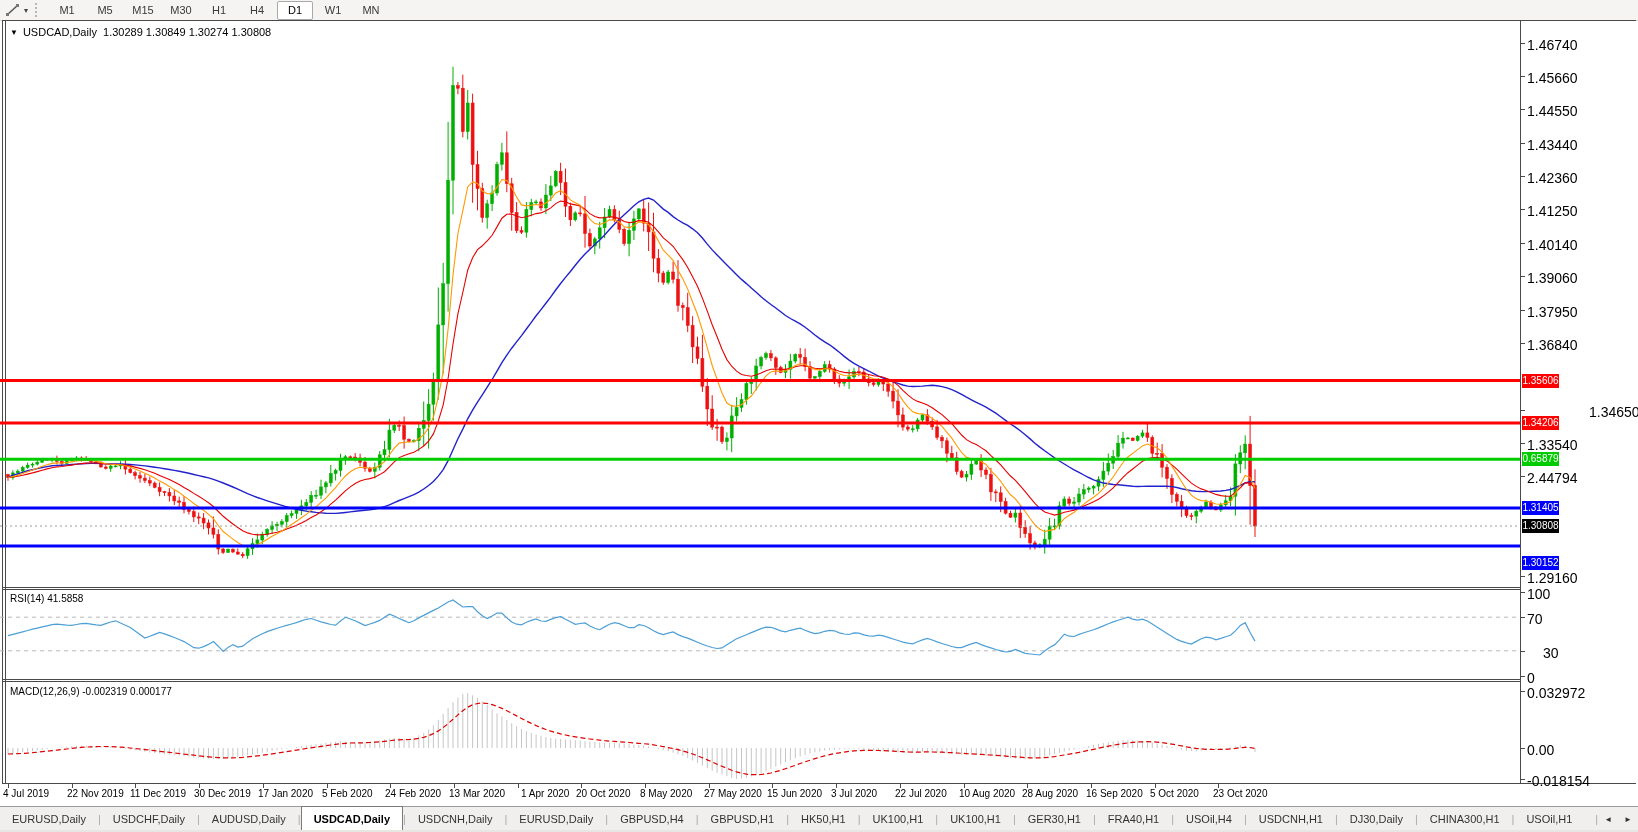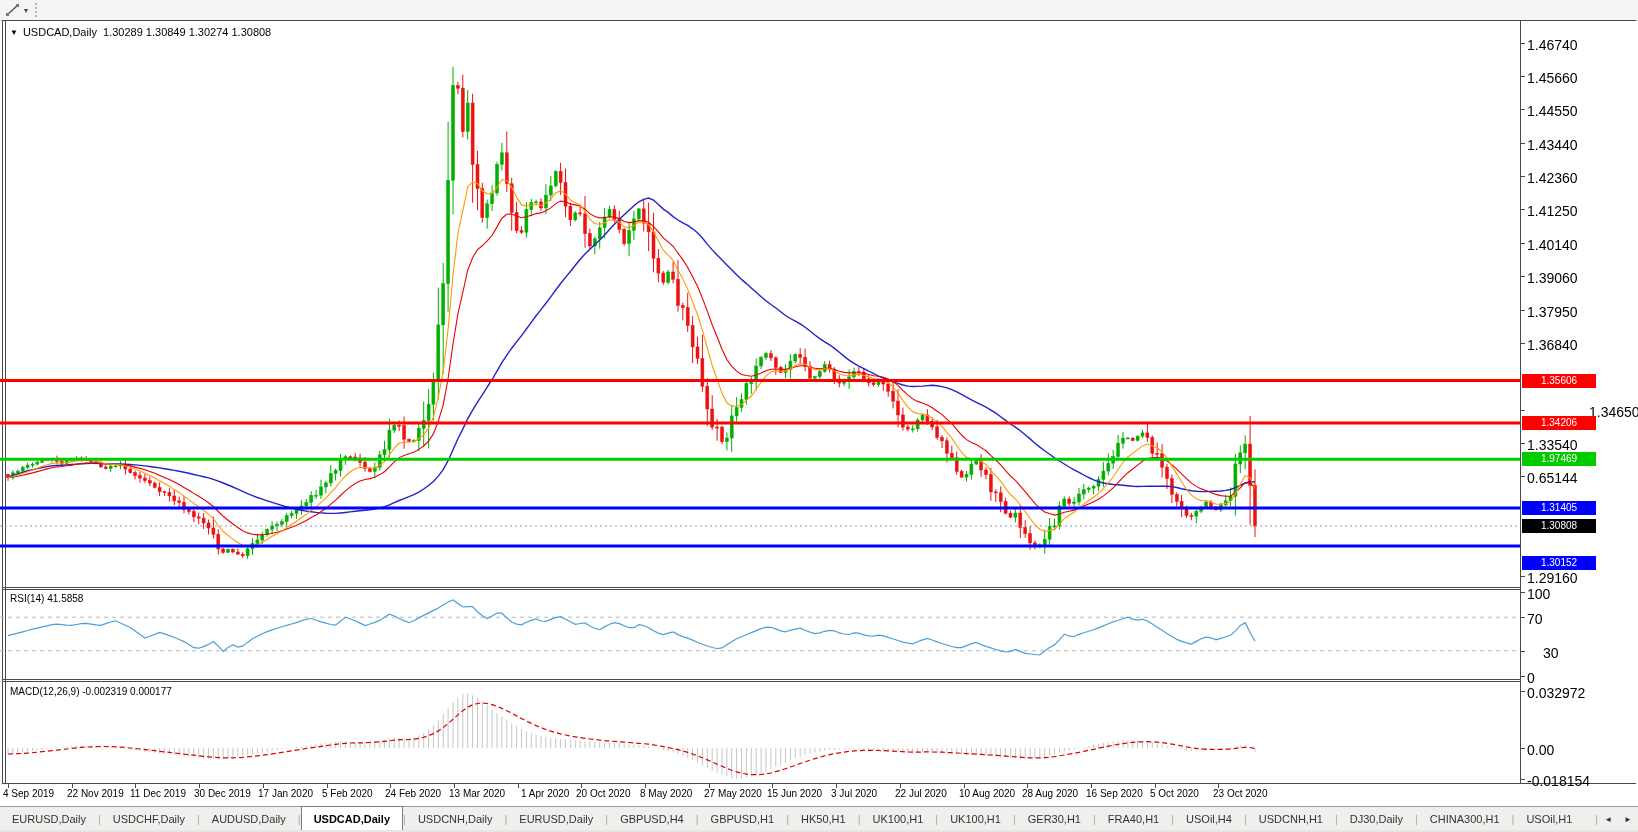--- a/index.html
+++ b/index.html
@@ -17,21 +17,21 @@
   
   .vline{position:absolute;width:1px;background:#4a4a4a;}
   .hsep{position:absolute;left:2px;height:1px;background:#4a4a4a;}
   .panel-svg{position:absolute;left:0;}
   .chart-title{position:absolute;left:10px;top:26px;font-size:11px;color:#000;white-space:pre;}
   .chart-title .tri{font-size:8px;vertical-align:1px;margin-right:5px;}
   .ind-label{position:absolute;left:10px;font-size:10px;color:#000;}
   
   .axis-label{position:absolute;font-size:14px;color:#000;white-space:nowrap;}
   .tickdash{position:absolute;width:5px;height:1px;background:#4a4a4a;}
-  .price-chip{position:absolute;left:1522px;width:74px;height:14px;line-height:14px;
+  .price-chip{position:absolute;left:1522px;width:37px;height:14px;line-height:14px;
               font-size:10px;color:#fff;text-align:center;}
   
   .date-label{position:absolute;top:788px;font-size:10px;color:#000;white-space:nowrap;}
   .date-tick{position:absolute;top:784px;width:1px;height:4px;background:#4a4a4a;}
   
   .tab-bar{position:absolute;left:0;top:806px;width:1638px;height:24px;background:#f0efed;
            border-top:1px solid #9a9a9a;display:flex;align-items:stretch;font-size:11px;}
   .tab{display:flex;align-items:center;padding:0 12px;color:#333;white-space:nowrap;}
   .tab.active{background:#ffffff;border:1px solid #7a7a7a;border-bottom:none;font-weight:bold;color:#000;margin-top:-1px;}
   .tab-sep{display:flex;align-items:center;color:#aaa;}
@@ -47,20 +47,21 @@
   <div class="toolbar">
     <div class="tool-btn">
       <svg width="16" height="14" viewBox="0 0 16 14">
         <line x1="2" y1="12" x2="13" y2="2" stroke="#555" stroke-width="1.5"></line>
         <rect x="1" y="10" width="3" height="3" fill="#777"></rect>
         <rect x="11" y="1" width="3" height="3" fill="#777"></rect>
       </svg>
       <span class="caret">▾</span>
     </div>
     <div class="drag-handle"></div>
+    <div id="tf-buttons"><span class="tf-btn">M1</span><span class="tf-btn">M5</span><span class="tf-btn">M15</span><span class="tf-btn">M30</span><span class="tf-btn">H1</span><span class="tf-btn">H4</span><span class="tf-btn active">D1</span><span class="tf-btn">W1</span><span class="tf-btn">MN</span></div>
   </div>
 
   <div class="hsep" style="top:20px;width:1634px;"></div>
   <div class="vline" style="left:2px;top:20px;height:764px;"></div>
   <div class="vline" style="left:5px;top:20px;height:764px;"></div>
   <div class="vline" style="left:1520px;top:20px;height:764px;"></div>
   <div class="hsep" style="top:587px;width:1518px;"></div>
   <div class="hsep" style="top:589px;width:1518px;"></div>
   <div class="hsep" style="top:679px;width:1518px;"></div>
   <div class="hsep" style="top:681px;width:1518px;"></div>
@@ -878,47 +879,47 @@
       <div class="axis-label" style="left:1527px;top:270px;">1.39060</div>
       <div class="tickdash" style="left:1520px;top:310px;"></div>
       <div class="axis-label" style="left:1527px;top:304px;">1.37950</div>
       <div class="tickdash" style="left:1520px;top:343px;"></div>
       <div class="axis-label" style="left:1527px;top:337px;">1.36840</div>
       <div class="tickdash" style="left:1520px;top:410px;"></div>
       <div class="axis-label" style="left:1589px;top:404px;">1.34650</div>
       <div class="tickdash" style="left:1520px;top:443px;"></div>
       <div class="axis-label" style="left:1527px;top:437px;">1.33540</div>
       <div class="tickdash" style="left:1520px;top:476px;"></div>
-      <div class="axis-label" style="left:1527px;top:470px;">0.65144</div>
+      <div class="axis-label" style="left:1527px;top:470px;">2.44794</div>
       <div class="tickdash" style="left:1520px;top:576px;"></div>
       <div class="axis-label" style="left:1527px;top:570px;">1.29160</div>
       <div class="tickdash" style="left:1520px;top:592px;"></div>
       <div class="axis-label" style="left:1527px;top:586px;">100</div>
       <div class="tickdash" style="left:1520px;top:617px;"></div>
       <div class="axis-label" style="left:1527px;top:611px;">70</div>
       <div class="tickdash" style="left:1520px;top:651px;"></div>
       <div class="axis-label" style="left:1527px;top:645px;margin-left:16px;">30</div>
       <div class="tickdash" style="left:1520px;top:676px;"></div>
       <div class="axis-label" style="left:1527px;top:670px;">0</div>
       <div class="tickdash" style="left:1520px;top:691px;"></div>
       <div class="axis-label" style="left:1527px;top:685px;">0.032972</div>
       <div class="tickdash" style="left:1520px;top:748px;"></div>
       <div class="axis-label" style="left:1527px;top:742px;">0.00</div>
       <div class="tickdash" style="left:1520px;top:779px;"></div>
       <div class="axis-label" style="left:1527px;top:773px;">-0.018154</div>
       <div class="price-chip" style="top:374px;background:#ff0000;">1.35606</div>
       <div class="price-chip" style="top:416px;background:#ff0000;">1.34206</div>
-      <div class="price-chip" style="top:452px;background:#00cc00;">1.97469</div>
+      <div class="price-chip" style="top:452px;background:#00cc00;">0.65879</div>
       <div class="price-chip" style="top:501px;background:#0000ff;">1.31405</div>
       <div class="price-chip" style="top:556px;background:#0000ff;">1.30152</div>
       <div class="price-chip" style="top:519px;background:#000000;">1.30808</div>
     </div>
   <div id="date-area">
       <div class="date-tick" style="left: 8px;"></div>
-      <div class="date-label" style="left: 3px;">4 Sep 2019</div>
+      <div class="date-label" style="left: 3px;">4 Jul 2019</div>
       <div class="date-tick" style="left: 72px;"></div>
       <div class="date-label" style="left: 67px;">22 Nov 2019</div>
       <div class="date-tick" style="left: 135px;"></div>
       <div class="date-label" style="left: 130px;">11 Dec 2019</div>
       <div class="date-tick" style="left: 199px;"></div>
       <div class="date-label" style="left: 194px;">30 Dec 2019</div>
       <div class="date-tick" style="left: 263px;"></div>
       <div class="date-label" style="left: 258px;">17 Jan 2020</div>
       <div class="date-tick" style="left: 327px;"></div>
       <div class="date-label" style="left: 322px;">5 Feb 2020</div>

